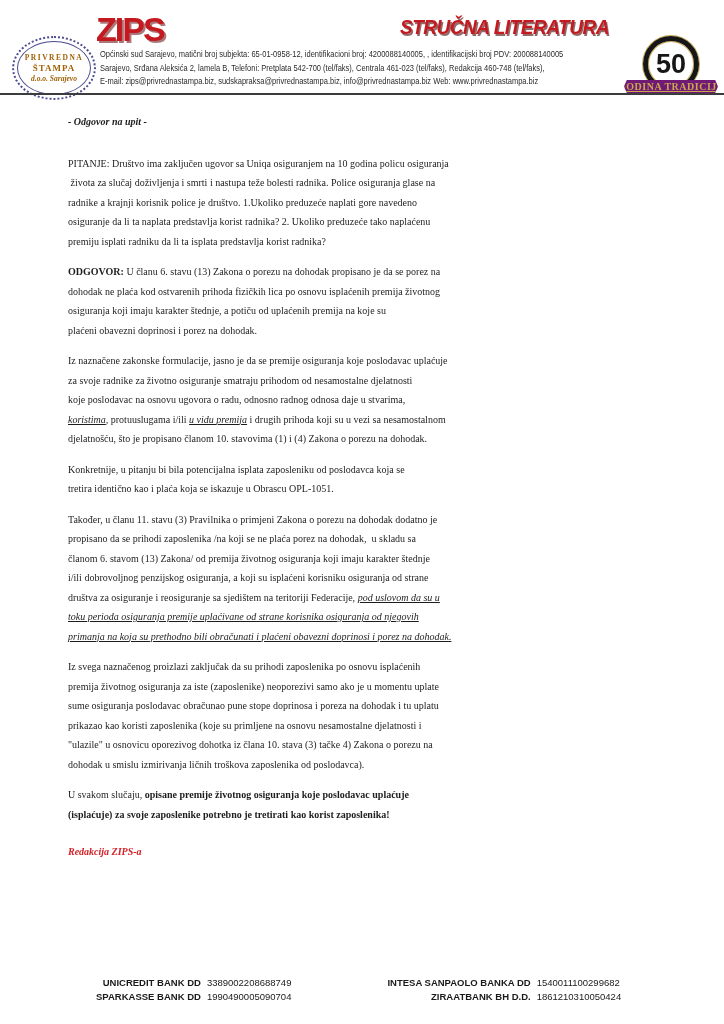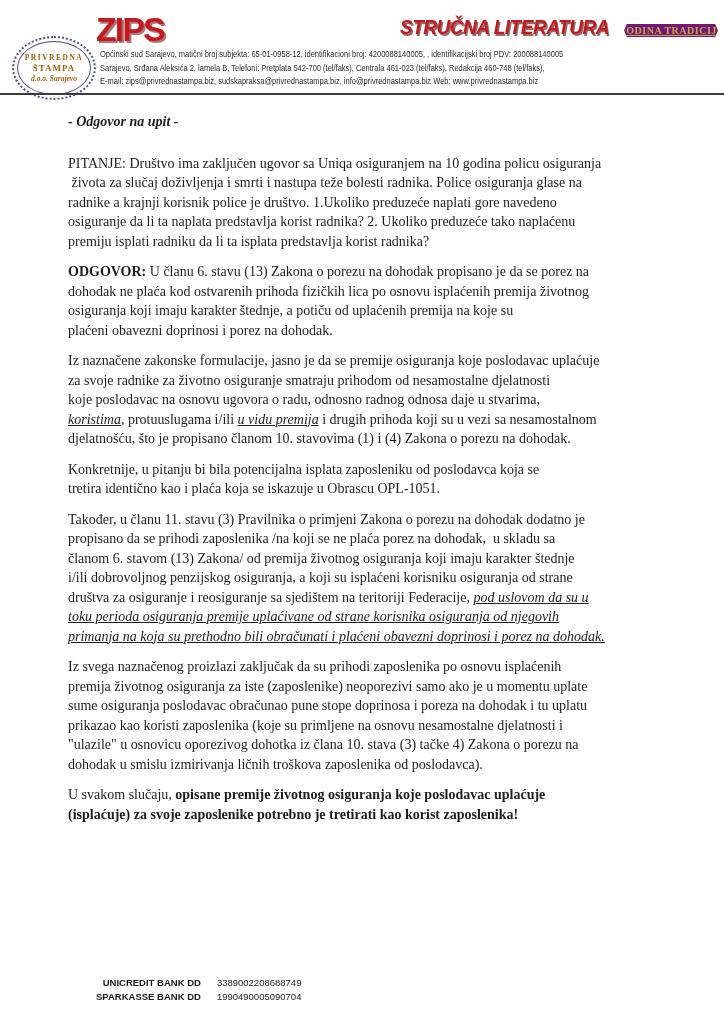--- a/index.html
+++ b/index.html
@@ -74,32 +74,32 @@
   }
   .anniv-ribbon {
     position:relative; margin-top:-12px; background:#701a75; height:13px; width:94px;
     clip-path:polygon(3% 0, 97% 0, 100% 50%, 97% 100%, 3% 100%, 0 50%);
     display:flex; align-items:center; justify-content:center;
     font-family:"Liberation Serif", serif; font-size:10px; font-weight:bold;
     letter-spacing:.5px; color:#c9a84c; white-space:nowrap;text-decoration:underline;
   }
 
   
-  .body-text { position:absolute; left:68px; top:112px; width:600px; font-size:14px; line-height:19.5px; }
+  .body-text { position:absolute; left:68px; top:112px; width:600px; font-size:10px; line-height:19.5px; }
   .doc-title { font-weight:bold; font-style:italic; margin-bottom:22px; }
   .para { white-space:pre-wrap; margin-bottom:11px; }
   .signature { color:#d42026; font-weight:bold; font-style:italic; margin-top:18px; }
 
   
   .footer {
     position:absolute; left:0; top:976px; width:724px;
     font-family:"Liberation Sans", sans-serif; font-size:9.5px; line-height:14px; color:#1a1a1a;
     display:flex;
   }
-  .bank-col { display:grid; grid-template-columns:auto auto; column-gap:16px; align-content:start; }
+  .bank-col { display:grid; grid-template-columns:auto auto; column-gap:6px; align-content:start; }
   .bank-col.col1 { margin-left:96px; }
   .bank-col.col2 { margin-left:96px; }
   .bank-name { font-weight:bold; text-align:right; white-space:nowrap; }
   .bank-acct { text-align:left; white-space:nowrap; }
 </style>
 </head>
 <body>
 
 <div class="page">
 
@@ -116,20 +116,21 @@
 
   <div class="strucna">STRUČNA LITERATURA</div>
 
   <div class="contact">
     <div>Općinski sud Sarajevo, matični broj subjekta: 65-01-0958-12,  identifikacioni broj: 4200088140005, , identifikacijski broj PDV: 200088140005</div>
     <div>Sarajevo, Srđana Aleksića 2, lamela B, Telefoni: Pretplata 542-700 (tel/faks), Centrala 461-023 (tel/faks), Redakcija 460-748 (tel/faks),</div>
     <div>E-mail: zips@privrednastampa.biz, sudskapraksa@privrednastampa.biz,  info@privrednastampa.biz Web: www.privrednastampa.biz</div>
   </div>
 
   <div class="anniv">
+    <div class="anniv-circle">50</div>
     <div class="anniv-ribbon">GODINA TRADICIJE</div>
   </div>
 
   <div class="header-rule"></div>
 
   <div class="body-text">
     <div class="doc-title">- Odgovor na upit -</div>
 
     <div class="para"><span style="font-weight: normal;">PITANJE:</span><span> Društvo ima zaključen ugovor sa Uniqa osiguranjem na 10 godina policu osiguranja
  života za slučaj doživljenja i smrti i nastupa teže bolesti radnika. Police osiguranja glase na
@@ -156,24 +157,31 @@
 primanja na koja su prethodno bili obračunati i plaćeni obavezni doprinosi i porez na dohodak.</span></div>
     <div class="para"><span>Iz svega naznačenog proizlazi zaključak da su prihodi zaposlenika po osnovu isplaćenih
 premija životnog osiguranja za iste (zaposlenike) neoporezivi samo ako je u momentu uplate
 sume osiguranja poslodavac obračunao pune stope doprinosa i poreza na dohodak i tu uplatu
 prikazao kao koristi zaposlenika (koje su primljene na osnovu nesamostalne djelatnosti i
 "ulazile" u osnovicu oporezivog dohotka iz člana 10. stava (3) tačke 4) Zakona o porezu na
 dohodak u smislu izmirivanja ličnih troškova zaposlenika od poslodavca).</span></div>
     <div class="para"><span>U svakom slučaju, </span><span style="font-weight: bold;">opisane premije životnog osiguranja koje poslodavac uplaćuje
 (isplaćuje) za svoje zaposlenike potrebno je tretirati kao korist zaposlenika!</span></div>
 
+    <div class="signature">Redakcija ZIPS-a</div>
   </div>
 
   <div class="footer">
     <div class="bank-col col1">
       <div class="bank-name">UNICREDIT BANK DD</div>
       <div class="bank-acct">3389002208688749</div>
       <div class="bank-name">SPARKASSE BANK DD</div>
       <div class="bank-acct">1990490005090704</div>
     </div>
+    <div class="bank-col col2">
+      <div class="bank-name">INTESA SANPAOLO BANKA DD</div>
+      <div class="bank-acct">1540011100299682</div>
+      <div class="bank-name">ZIRAATBANK BH D.D.</div>
+      <div class="bank-acct">1861210310050424</div>
+    </div>
   </div>
 
 </div>
 
 </body></html>

